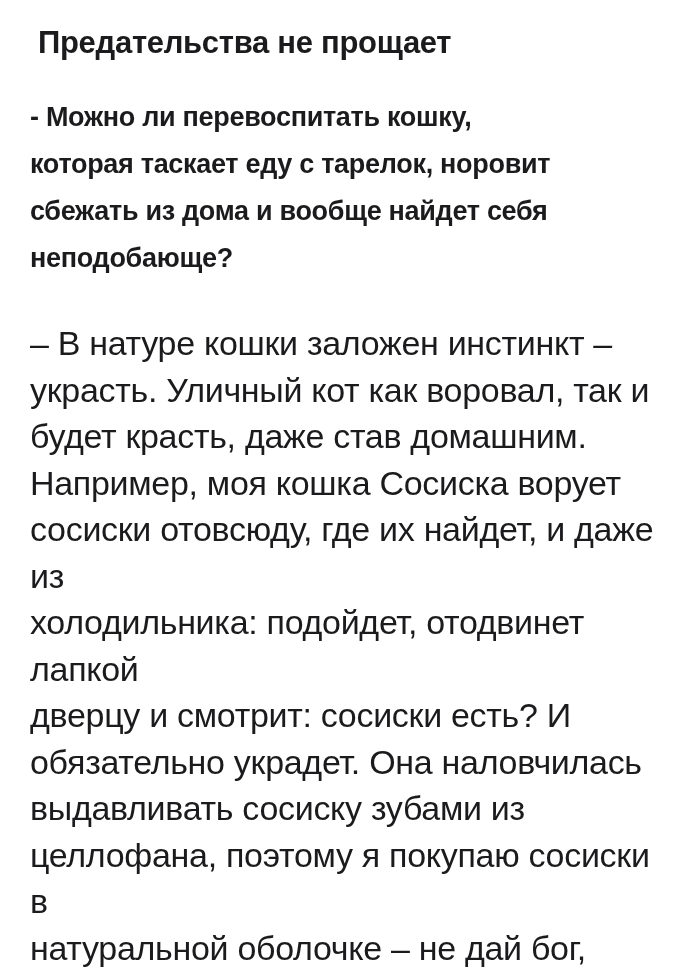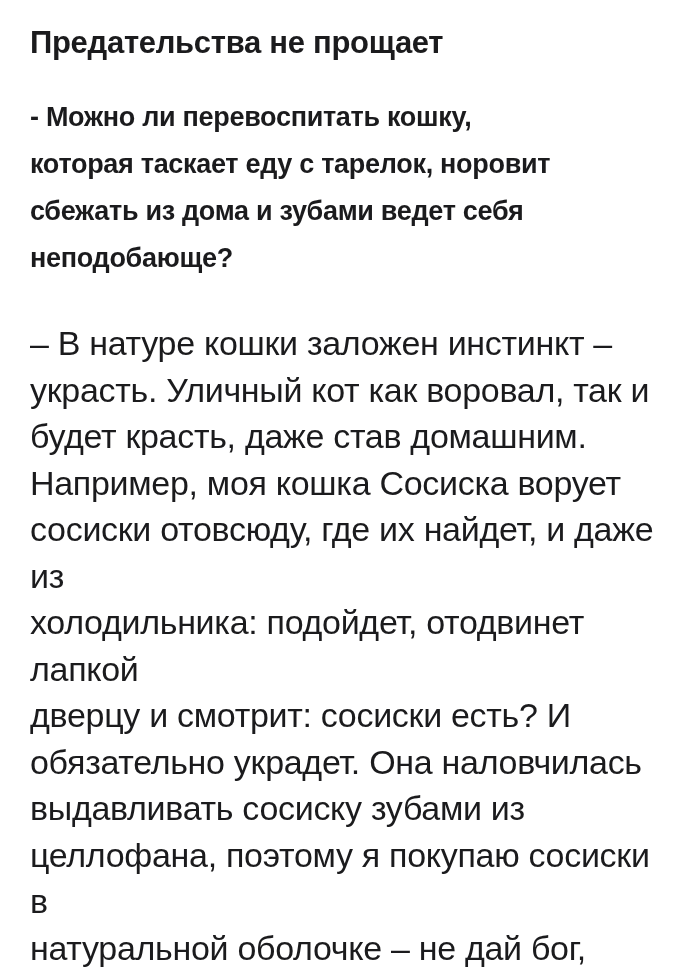--- a/index.html
+++ b/index.html
@@ -16,21 +16,21 @@
     -webkit-font-smoothing: antialiased;
   }
   .page {
     box-sizing: border-box;
     width: 700px;
     height: 972px;
     padding: 0 28px 0 30px;
     background: #ffffff;
   }
   .article-title {
-    margin: 24px 0 0 0;
+    margin: 24px 0 0 8px;
     font-size: 31px;
     line-height: 38px;
     font-weight: 700;
     letter-spacing: -0.3px;
     white-space: pre-line;
   }
   .question-paragraph {
     margin: 32px 0 0 0;
     font-size: 27px;
     line-height: 47px;
@@ -48,21 +48,21 @@
   }
 </style>
 </head>
 <body>
 
 <main class="page">
   <h1 class="article-title">Предательства не прощает</h1>
 
   <p class="question-paragraph">- Можно ли перевоспитать кошку,
 которая таскает еду с тарелок, норовит
-сбежать из дома и зубами ведет себя
+сбежать из дома и вообще найдет себя
 неподобающе?</p>
 
   <p class="answer-paragraph">– В натуре кошки заложен инстинкт –
 украсть. Уличный кот как воровал, так и
 будет красть, даже став домашним.
 Например, моя кошка Сосиска ворует
 сосиски отовсюду, где их найдет, и даже из
 холодильника: подойдет, отодвинет лапкой
 дверцу и смотрит: сосиски есть? И
 обязательно украдет. Она наловчилась

